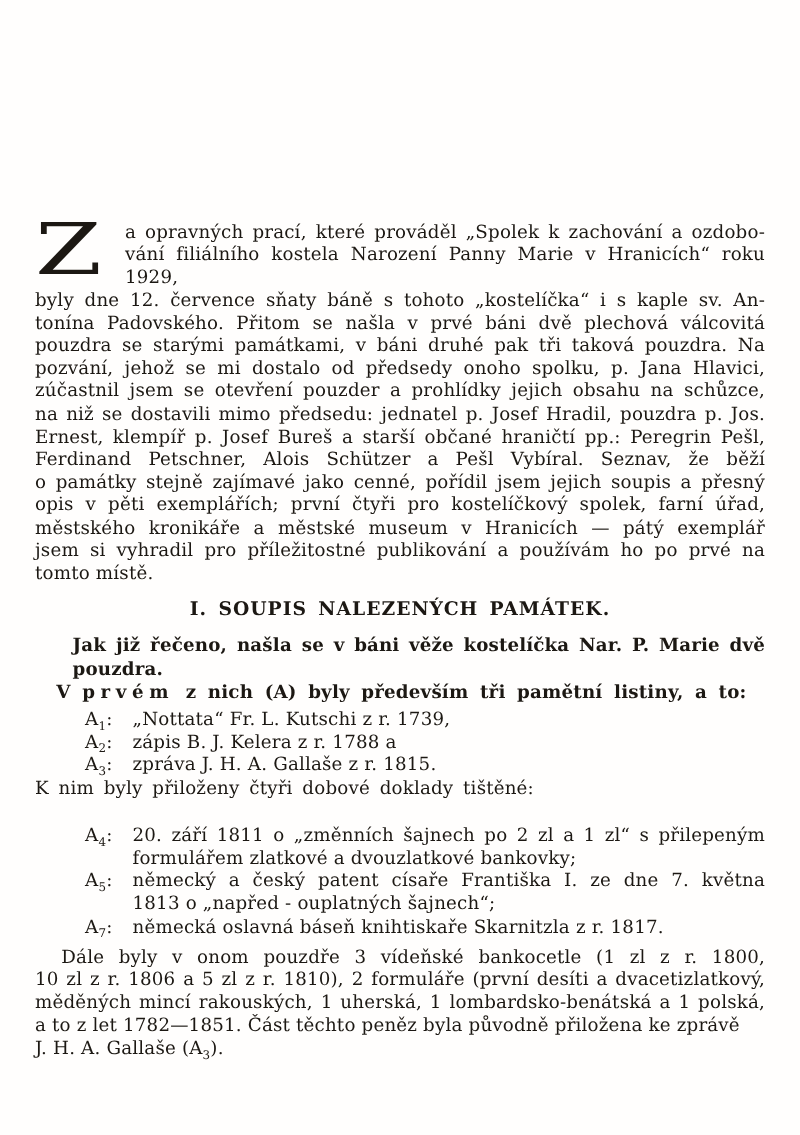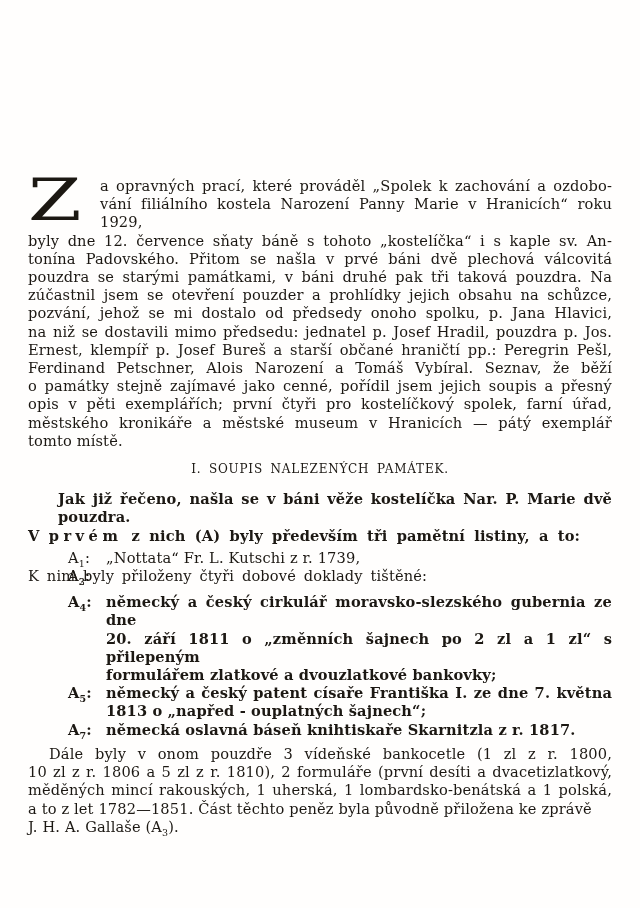--- a/index.html
+++ b/index.html
@@ -25,94 +25,96 @@
     float:left;
     width:72px; height:37px;
     font-size:57px; line-height:46px;
     transform:scaleX(1.35);
     transform-origin:0 18px;
   }
 
   .heading {
     margin-top:10px;
     text-align:center;
-    font-weight:normal;
-    font-size:12px;
+    font-weight:bold;
+    font-size:15px;
     letter-spacing:0.8px;
     word-spacing:3px;
   }
 
   .para2 { margin-top:12px;font-weight:bold; }
   .p2l1 { padding-left:30px; }
-  .p2l2 { word-spacing:4px; }
+  .p2l2 { word-spacing:4px;margin-left:17px; }
   .spaced { letter-spacing:4.5px; }
 
   .list1 { margin-top:4px; }
   .item1, .item2 { position:relative; padding-left:78px; }
   .alabel { position:absolute; left:40px; top:0; }
   sub { font-size:9.5px; line-height:0; }
 
   .connector { margin-top:0; word-spacing:3px; }
-  .list2 { margin-top:8px;font-weight:bold; }
+  .list2 { margin-top:20px; }
 
   .para3 { margin-top:6px; }
   .para3 .line:first-child { padding-left:21px; }
   b { letter-spacing:0.1px; }
 </style>
 </head>
 <body>
 
 <div class="page">
 
   <div class="jpara">
     <div class="dropcap">Z</div>
     <div>
         <div class="line">a opravných prací, které prováděl „Spolek k zachování a ozdobo-</div>
         <div class="line">vání filiálního kostela Narození Panny Marie v Hranicích“ roku 1929,</div>
         <div class="line">byly dne 12. července sňaty báně s tohoto „kostelíčka“ i s kaple sv. An-</div>
         <div class="line">tonína Padovského. Přitom se našla v prvé báni dvě plechová válcovitá</div>
         <div class="line">pouzdra se starými památkami, v báni druhé pak tři taková pouzdra. Na</div>
+        <div class="line">pozvání, jehož se mi dostalo od předsedy onoho spolku, p. Jana Hlavici,</div>
         <div class="line">zúčastnil jsem se otevření pouzder a prohlídky jejich obsahu na schůzce,</div>
-        <div class="line">pozvání, jehož se mi dostalo od předsedy onoho spolku, p. Jana Hlavici,</div>
         <div class="line">na niž se dostavili mimo předsedu: jednatel p. Josef Hradil, pouzdra p. Jos.</div>
         <div class="line">Ernest, klempíř p. Josef Bureš a starší občané hraničtí pp.: Peregrin Pešl,</div>
-        <div class="line">Ferdinand Petschner, Alois Narození a Tomáš Vybíral. Seznav, že běží</div>
+        <div class="line">Ferdinand Petschner, Alois Schützer a Pešl Vybíral. Seznav, že běží</div>
         <div class="line">o památky stejně zajímavé jako cenné, pořídil jsem jejich soupis a přesný</div>
         <div class="line">opis v pěti exemplářích; první čtyři pro kostelíčkový spolek, farní úřad,</div>
         <div class="line">městského kronikáře a městské museum v Hranicích — pátý exemplář</div>
+        <div class="line">jsem si vyhradil pro příležitostné publikování a používám ho po prvé na</div>
         <div class="line">tomto místě.</div>
       </div>
   </div>
 
   <div class="heading">I. SOUPIS NALEZENÝCH PAMÁTEK.</div>
 
   <div class="para2">
     <div class="line p2l1"><span>Jak již řečeno, našla se </span><b>v báni věže kostelíčka Nar. P. Marie</b><span> dvě pouzdra.</span></div>
     <div class="p2l2"><span>V </span><span class="spaced">prvém</span><span> z nich (A) byly především tři pamětní listiny, a to:</span></div>
   </div>
 
   <div class="list1">
     <div class="item1">
       <span class="alabel"><span>A</span><sub>1</sub><span>:</span></span>
       <span>„Nottata“ Fr. L. Kutschi z r. 1739,</span>
     </div>
     <div class="item1">
       <span class="alabel"><span>A</span><sub>2</sub><span>:</span></span>
+      <span>zápis B. J. Kelera z r. 1788 a</span>
     </div>
     <div class="item1">
       <span class="alabel"><span>A</span><sub>3</sub><span>:</span></span>
+      <span>zpráva J. H. A. Gallaše z r. 1815.</span>
     </div>
   </div>
 
   <div class="connector">K nim byly přiloženy čtyři dobové doklady tištěné:</div>
 
   <div class="list2">
     <div class="item2">
       <span class="alabel"><span>A</span><sub>4</sub><span>:</span></span>
-      <div class="line">německý a český cirkulář moravsko-slezského gubernia ze dne</div>
       <div class="line">20. září 1811 o „změnních šajnech po 2 zl a 1 zl“ s přilepeným</div>
       <div class="line">formulářem zlatkové a dvouzlatkové bankovky;</div>
     </div>
     <div class="item2">
       <span class="alabel"><span>A</span><sub>5</sub><span>:</span></span>
       <div class="line">německý a český patent císaře Františka I. ze dne 7. května</div>
       <div class="line">1813 o „napřed - ouplatných šajnech“;</div>
     </div>
     <div class="item2">
       <span class="alabel"><span>A</span><sub>7</sub><span>:</span></span>

